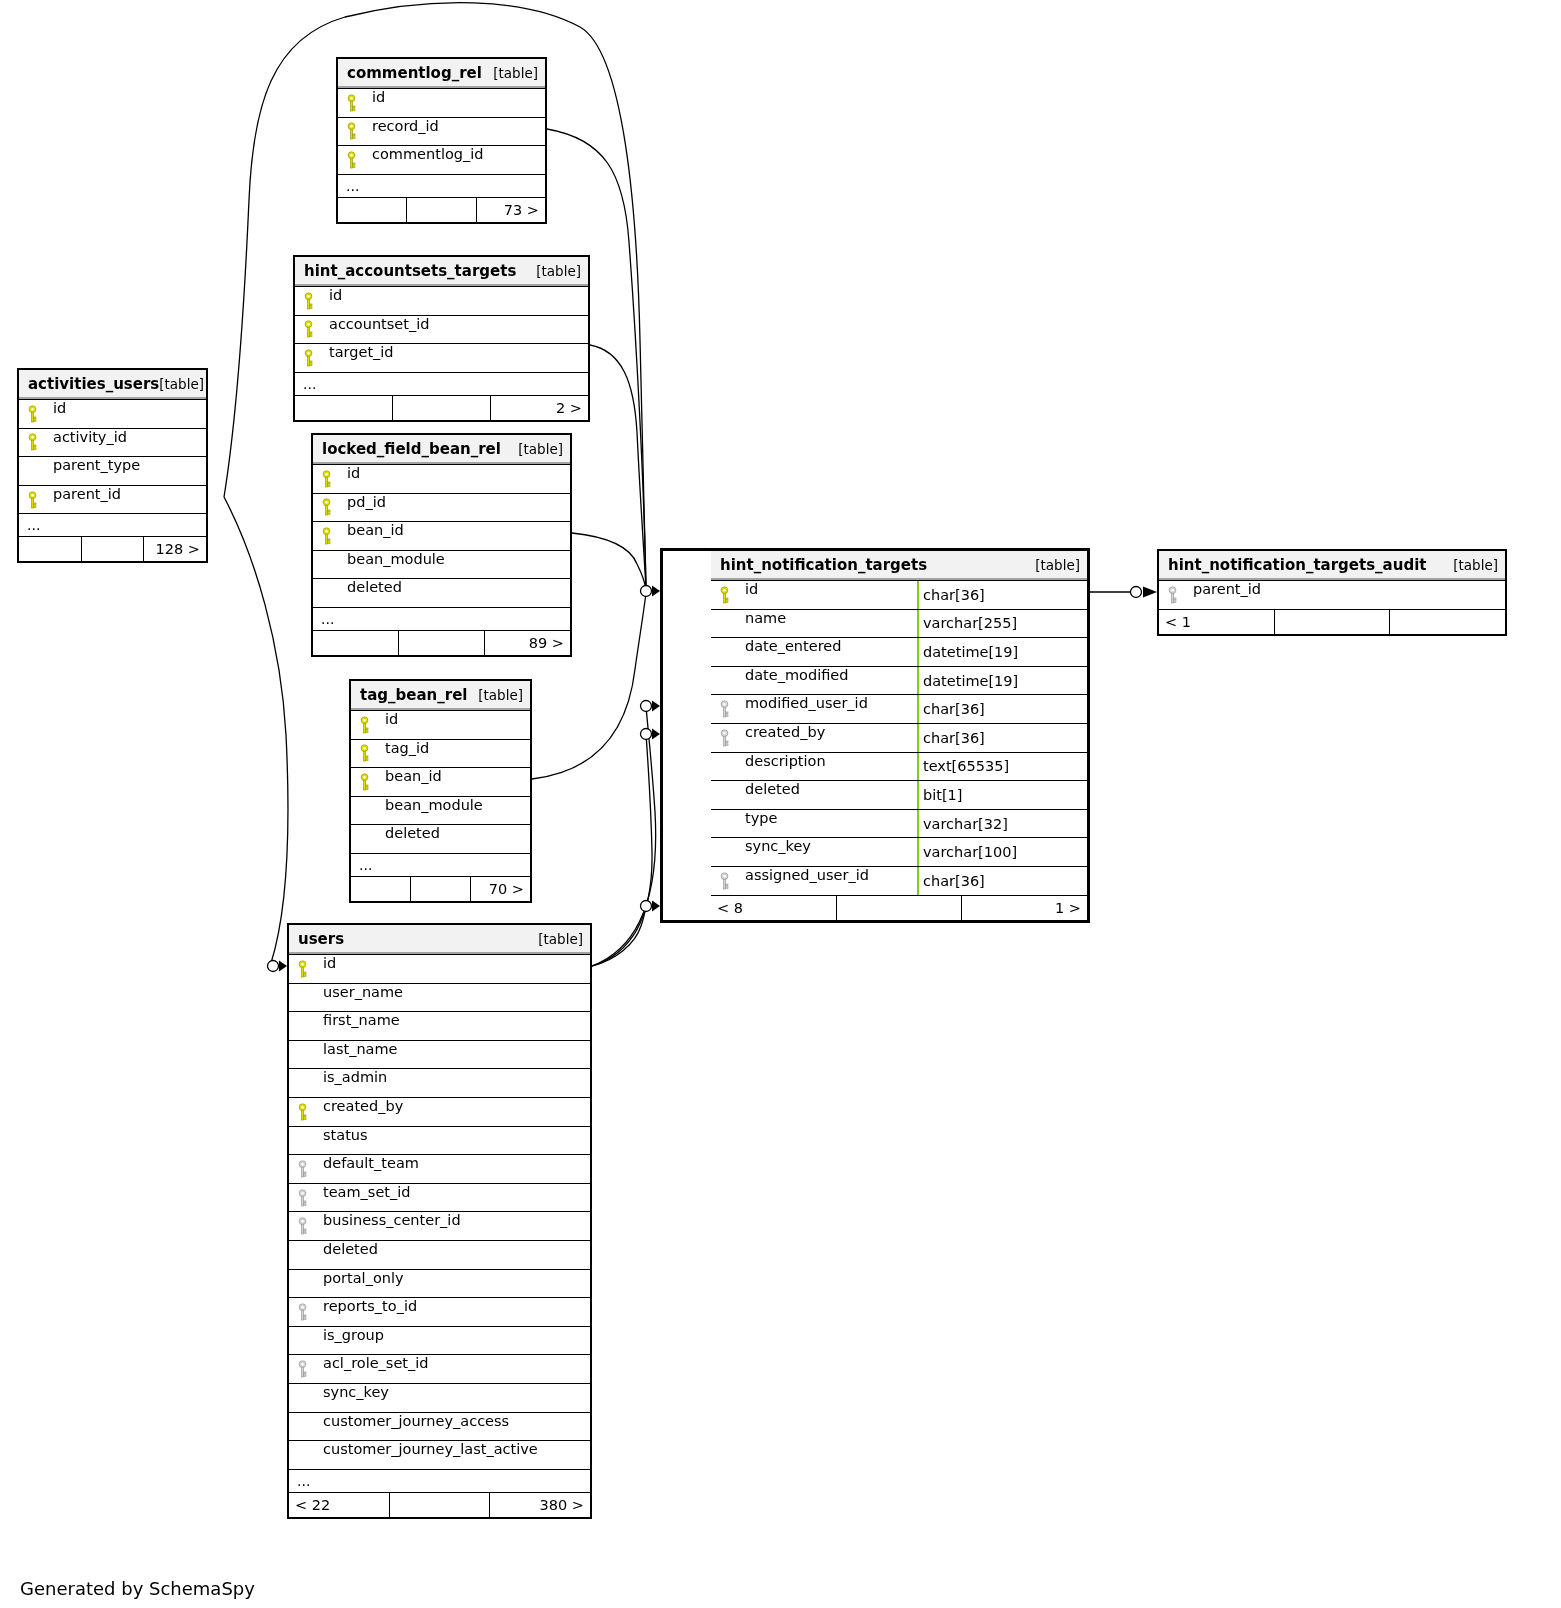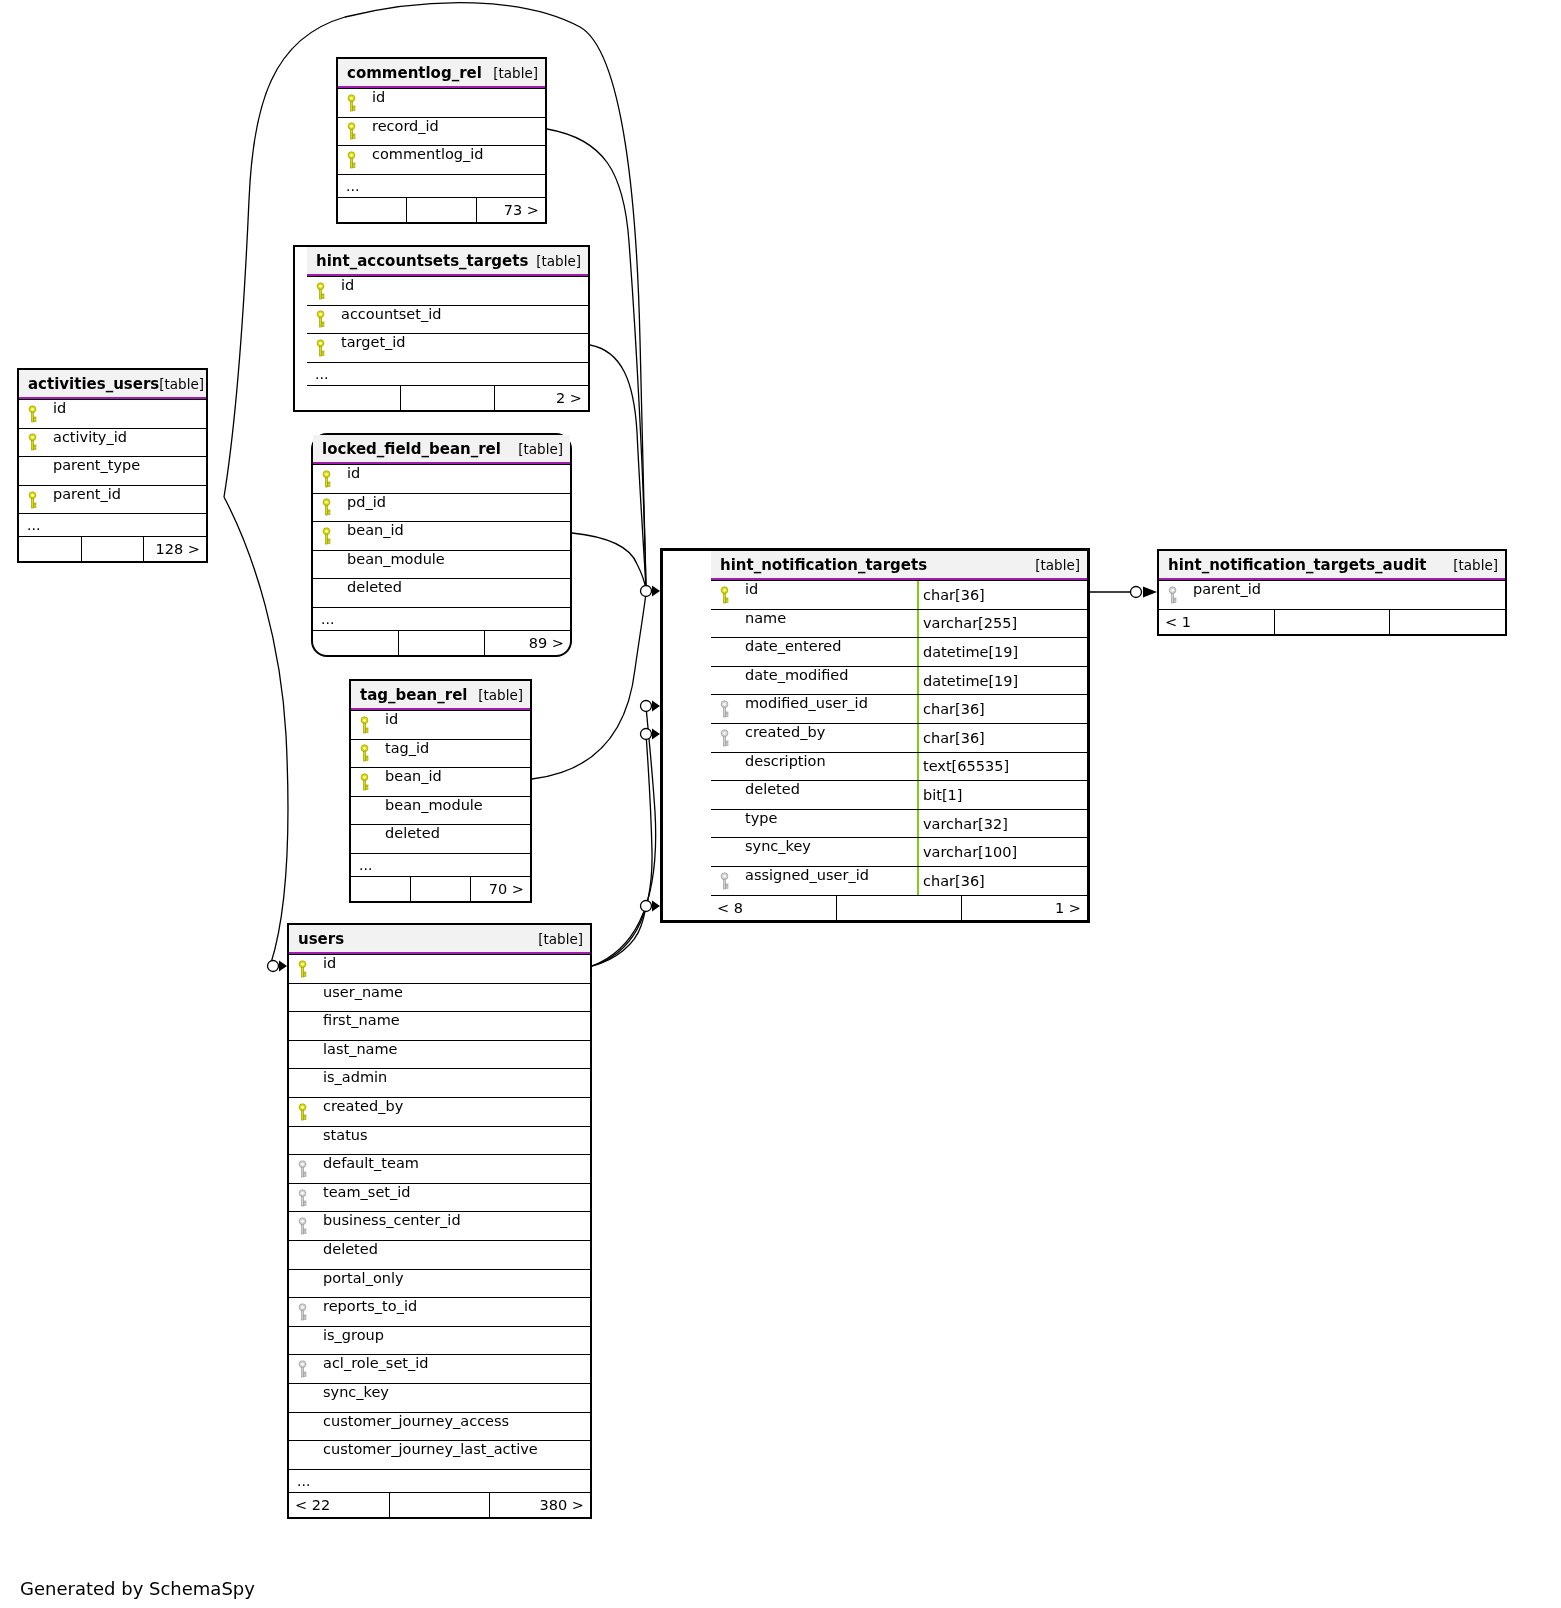--- a/index.html
+++ b/index.html
@@ -8,21 +8,21 @@
     font-family:"DejaVu Sans","Liberation Sans",sans-serif;color:#000;
   }
   #connectors{position:absolute;left:0;top:0;z-index:0;}
   .tbl{
     position:absolute;z-index:1;background:#fff;
     border:2px solid #000;box-sizing:border-box;
   }
   .tbl.main{border-width:3px;padding-left:48px;}
   .hdr{
     display:flex;justify-content:space-between;align-items:center;
-    height:29px;background:#f2f2f2;border-bottom:2px solid #a21caf;
+    height:29px;background:#f2f2f2;border-bottom:2px solid #a3a3a3;
     padding:0 7px 0 9px;box-sizing:border-box;
   }
   .tname{font-weight:bold;font-size:15px;letter-spacing:0;}
   .ttag{font-size:13.5px;}
   .row{
     display:flex;align-items:center;height:28.6px;box-sizing:border-box;
     border-top:1px solid #000;background:#fff;
   }
   .row:first-of-type{border-top:none;}
   .ncell{display:flex;flex:1 1 auto;height:100%;}
@@ -39,22 +39,22 @@
   }
   .ftr{display:flex;height:25px;border-top:1px solid #000;box-sizing:border-box;}
   .fcell{
     flex:1 1 0;border-left:1px solid #000;font-size:14.5px;
     display:flex;align-items:center;padding:0 6px;box-sizing:border-box;
   }
   .fcell:first-child{border-left:none;}
   .fcell.r{justify-content:flex-end;}
   
   #t-commentlog_rel           {left:336px; top:57px;  width:211px;}
-  #t-hint_accountsets_targets {left:293px; top:245px; width:297px;padding-left:12px;}
-  #t-locked_field_bean_rel    {left:311px; top:433px; width:261px;border-radius:16px;}
+  #t-hint_accountsets_targets {left:293px; top:255px; width:297px;}
+  #t-locked_field_bean_rel    {left:311px; top:433px; width:261px;}
   #t-tag_bean_rel             {left:349px; top:679px; width:183px;}
   #t-activities_users         {left:17px;  top:368px; width:191px;}
   #t-users                    {left:287px; top:923px; width:305px;}
   #t-hint_notification_targets{left:660px; top:548px; width:430px;}
   #t-hint_notification_targets_audit{left:1157px; top:549px; width:350px;}
   #credit{
     position:absolute;left:20px;top:1578px;font-size:18px;z-index:1;
   }
 </style>
 </head>

